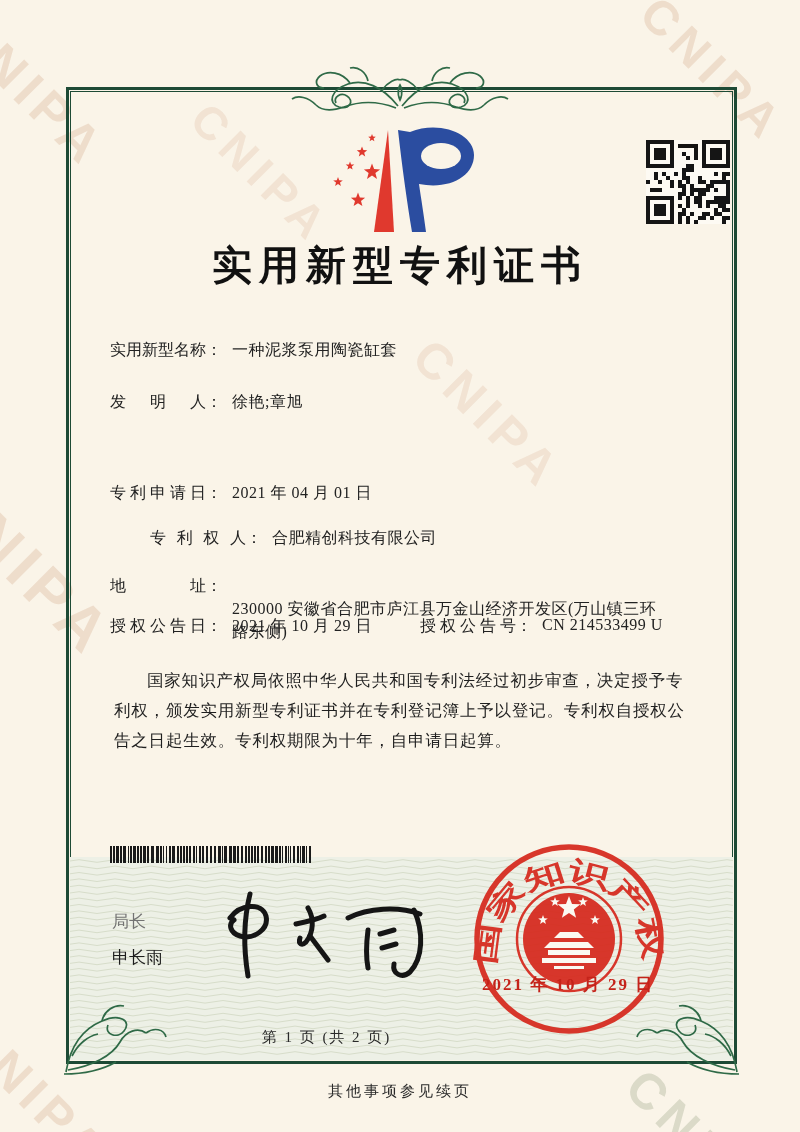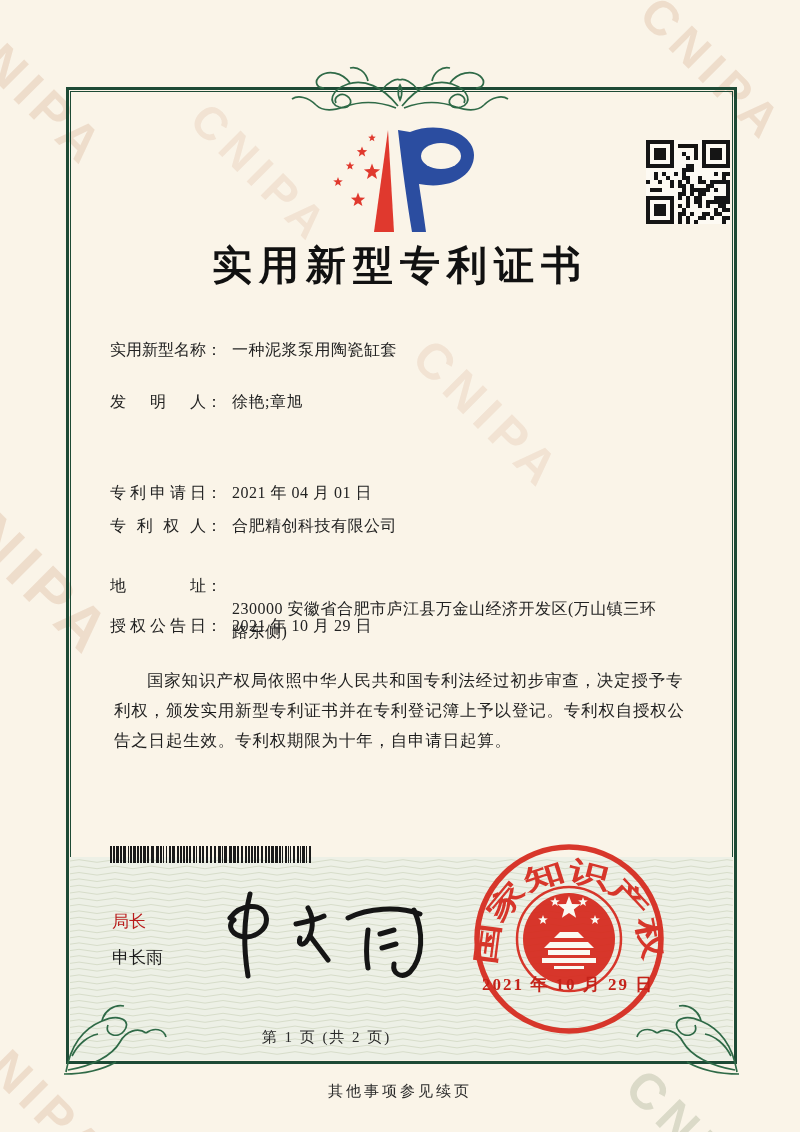--- a/index.html
+++ b/index.html
@@ -17,21 +17,21 @@
          letter-spacing:7px;color:#111;}
   .frow{left:110px;width:620px;font-size:16px;}
   .flabel{display:inline-block;width:96px;text-align:justify;text-align-last:justify;
           vertical-align:top;}
   .fcolon{display:inline-block;vertical-align:top;}
   .fvalue{display:inline-block;margin-left:6px;letter-spacing:0.5px;vertical-align:top;}
   .addrv{width:436px;line-height:1.45;word-break:break-all;margin-top:21px;}
   .grp2{position:absolute;left:310px;top:0;}
   .paras{left:102px;top:654px;width:600px;}
   .paras p{margin:12px;text-indent:2em;font-size:16.5px;line-height:30px;letter-spacing:0.8px;color:#1f1f1f;}
-  .sig-title{left:112px;top:910px;font-size:17px;font-family:Liberation Serif, serif;color:#b91c1c;z-index:3;}
+  .sig-title{left:112px;top:910px;font-size:17px;font-family:Liberation Serif, serif;color:#737373;z-index:3;}
   .sig-name{left:112px;top:946px;font-size:17px;font-family:Liberation Mono, monospace;color:#1d1d1d;z-index:3;}
   .seal-date{left:458px;top:973px;width:220px;text-align:center;font-size:17px;font-weight:bold;
              color:#c4231a;letter-spacing:2px;z-index:4;}
   .pagefoot{left:0;top:1028px;width:653px;text-align:center;font-size:15px;letter-spacing:2px;color:#2a2a2a;z-index:3;}
   .note{left:0;top:1082px;width:800px;text-align:center;font-size:15px;letter-spacing:3px;color:#2a2a2a;font-family:Liberation Mono, monospace;}
   svg{display:block;}
   .z3{z-index:3;}
 </style>
 </head>
 <body>
@@ -351,31 +351,35 @@
     <span class="fvalue">一种泥浆泵用陶瓷缸套</span>
   </div>
   <div class="abs frow" style="top:392px;">
     <span class="flabel">发明人</span><span class="fcolon">：</span>
     <span class="fvalue">徐艳;章旭</span>
   </div>
   <div class="abs frow" style="top:483px;">
     <span class="flabel">专利申请日</span><span class="fcolon">：</span>
     <span class="fvalue">2021 年 04 月 01 日</span>
   </div>
-  <div class="abs frow" style="top:516px;">
+  <div class="abs frow" style="top:528px;margin-left:40px;">
     <span class="flabel">专利权人</span><span class="fcolon">：</span>
     <span class="fvalue">合肥精创科技有限公司</span>
   </div>
   <div class="abs frow" style="top:576px;">
     <span class="flabel">地址</span><span class="fcolon">：</span>
     <span class="fvalue addrv">230000 安徽省合肥市庐江县万金山经济开发区(万山镇三环路东侧)</span>
   </div>
   <div class="abs frow" style="top:616px;">
     <span class="flabel">授权公告日</span><span class="fcolon">：</span>
     <span class="fvalue">2021 年 10 月 29 日</span>
+    <span class="grp2">
+      <span class="flabel">授权公告号</span><span class="fcolon">：</span>
+      <span class="fvalue">CN 214533499 U</span>
+    </span>
   </div>
 
   <div class="abs paras">
     <p>国家知识产权局依照中华人民共和国专利法经过初步审查，决定授予专利权，颁发实用新型专利证书并在专利登记簿上予以登记。专利权自授权公告之日起生效。专利权期限为十年，自申请日起算。</p>
   </div>
 
   <svg id="barcode-svg" class="abs z3" style="left:110px;top:846px;" width="205" height="17" viewBox="0 0 205 17">
       <rect x="0" y="0" width="2" height="17" fill="#1a1a1a"></rect>
       <rect x="3" y="0" width="2" height="17" fill="#1a1a1a"></rect>
       <rect x="6" y="0" width="3" height="17" fill="#1a1a1a"></rect>

